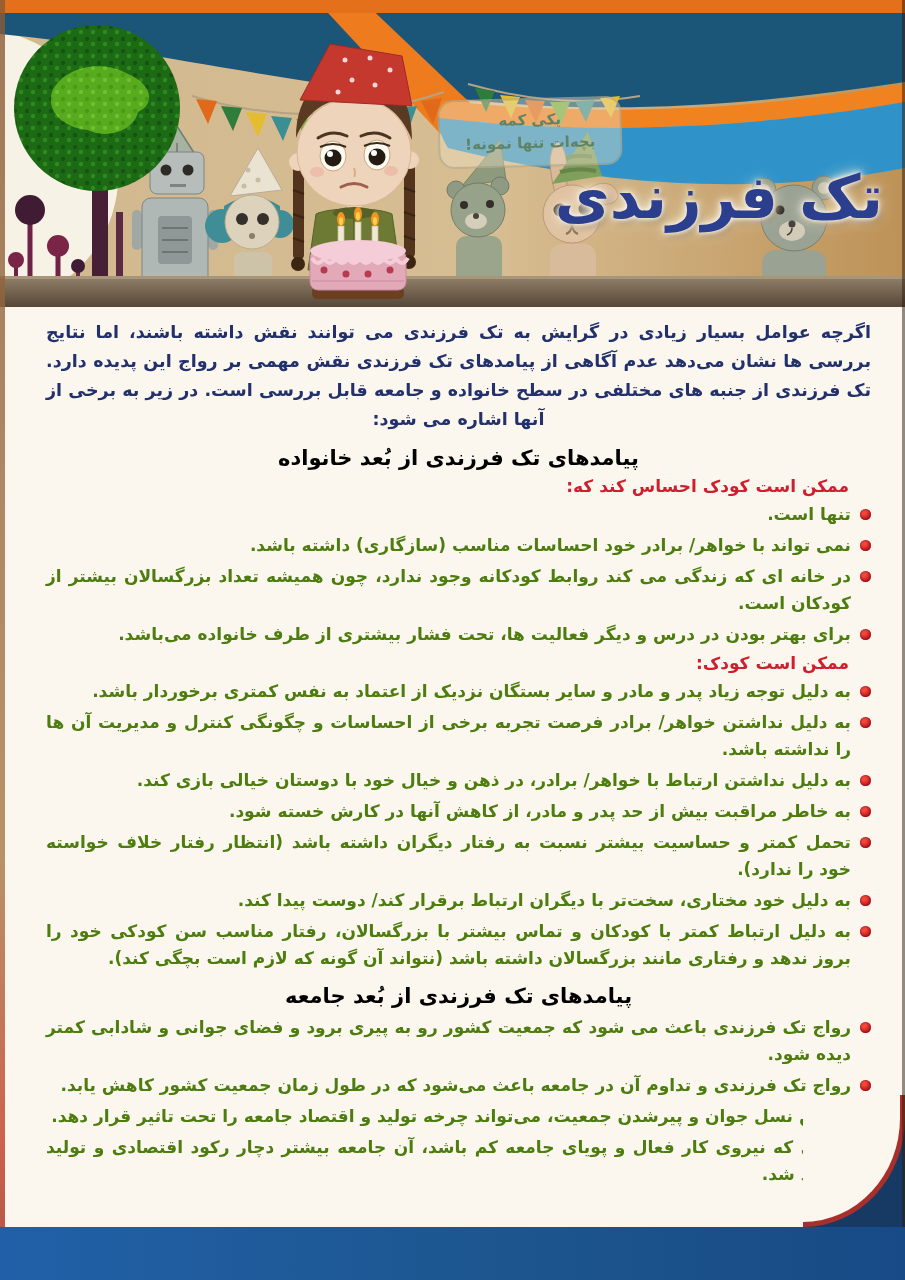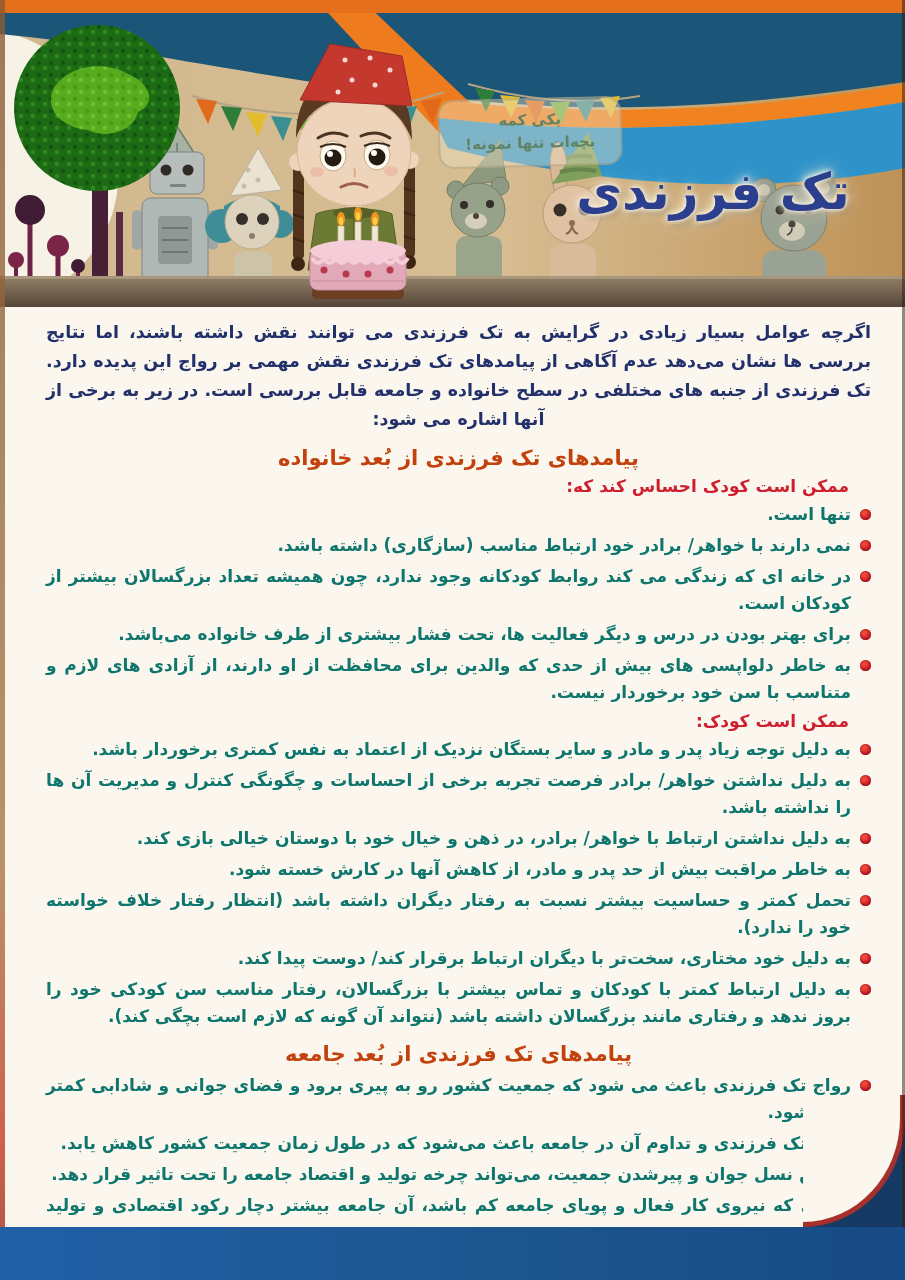--- a/index.html
+++ b/index.html
@@ -6,54 +6,54 @@
   .page{
     position:relative; width:905px; height:1280px; margin:0 auto;
     background:#fbf7ee; overflow:hidden;
     font-family:"DejaVu Sans", sans-serif;
   }
   
   .header{position:absolute;top:0;left:0;width:905px;height:307px;}
   .header svg{display:block;}
   .main-title{
     position:absolute; top:166px; right:22px; width:340px;
-    text-align:center; font-size:50px; font-weight:bold; color:#2c3e8e;
+    font-size:60px; font-weight:bold; color:#2c3e8e;
     line-height:1.05; direction:rtl;
     text-shadow:0 0 4px #fdf8ea,0 0 9px #fdf8ea,0 0 16px #f3e9ce,3px 4px 6px rgba(70,45,15,.55);
   }
   .bubble{
     position:absolute; top:98px; left:438px; width:168px; padding:9px 6px;
     background:rgba(236,226,200,.42); border:2px solid rgba(150,140,110,.42);
     border-radius:16px; transform:rotate(-1.5deg);
     color:#5f8366; font-size:15px; font-weight:bold; text-align:center; line-height:1.55;
     direction:rtl;
   }
   
   .content{
     position:absolute; top:306px; right:0; left:0; bottom:53px;
     padding:8px 34px 0 46px; direction:rtl; color:#22306b; font-weight:bold;
   }
   .intro{
     margin:4px 0 10px 0; font-size:17.5px; line-height:29px;
     text-align:justify; text-align-last:center; color:#22306b;
   }
   h2.sec{
-    margin:12px 0 6px 0; text-align:center; font-size:21px; color:#c2410c; font-weight:bold;
+    margin:12px 0 6px 0; text-align:center; font-size:21px; color:#000000; font-weight:bold;
   }
   h3.sub{
     margin:5px 22px 5px 0; font-size:17px; color:#cf1f2e; font-weight:bold;
   }
   .item{display:flex; align-items:flex-start; gap:9px; margin:0 0 4px 0;}
   .dot{
     flex:0 0 auto; width:11px; height:11px; margin-top:8px; border-radius:50%;
     background:radial-gradient(circle at 35% 30%, #f2473a 20%, #b50f1d 75%);
     box-shadow:inset 0 0 2px #70060f;
   }
   .txt{
-    flex:1 1 auto; font-size:17px; line-height:27px; color:#0f766e;
+    flex:1 1 auto; font-size:17px; line-height:27px; color:#4d7c0f;
     text-align:justify; text-align-last:right;
   }
   
   .footer-band{
     position:absolute; left:0; right:0; bottom:0; height:53px;
     background:linear-gradient(90deg,#2160a8 0%, #1d568f 55%, #174a86 100%);
   }
   .corner-navy{
     position:absolute; right:0; bottom:53px; width:102px; height:132px;
     background:#163a63;
@@ -306,33 +306,29 @@
 
     <h2 class="sec">پیامدهای تک فرزندی از بُعد خانواده</h2>
 
     <h3 class="sub">ممکن است کودک احساس کند که:</h3>
     <div class="item">
         <span class="dot"></span>
         <span class="txt">تنها است.</span>
       </div>
     <div class="item">
         <span class="dot"></span>
-        <span class="txt">نمی دارند با خواهر/ برادر خود ارتباط مناسب (سازگاری) داشته باشد.</span>
+        <span class="txt">نمی تواند با خواهر/ برادر خود احساسات مناسب (سازگاری) داشته باشد.</span>
       </div>
     <div class="item">
         <span class="dot"></span>
         <span class="txt">در خانه ای که زندگی می کند روابط کودکانه وجود ندارد، چون همیشه تعداد بزرگسالان بیشتر از کودکان است.</span>
       </div>
     <div class="item">
         <span class="dot"></span>
         <span class="txt">برای بهتر بودن در درس و دیگر فعالیت ها، تحت فشار بیشتری از طرف خانواده می‌باشد.</span>
-      </div>
-    <div class="item">
-        <span class="dot"></span>
-        <span class="txt">به خاطر دلواپسی های بیش از حدی که والدین برای محافظت از او دارند، از آزادی های لازم و متناسب با سن خود برخوردار نیست.</span>
       </div>
 
     <h3 class="sub">ممکن است کودک:</h3>
     <div class="item">
         <span class="dot"></span>
         <span class="txt">به دلیل توجه زیاد پدر و مادر و سایر بستگان نزدیک از اعتماد به نفس کمتری برخوردار باشد.</span>
       </div>
     <div class="item">
         <span class="dot"></span>
         <span class="txt">به دلیل نداشتن خواهر/ برادر فرصت تجربه برخی از احساسات و چگونگی کنترل و مدیریت آن ها را نداشته باشد.</span>

